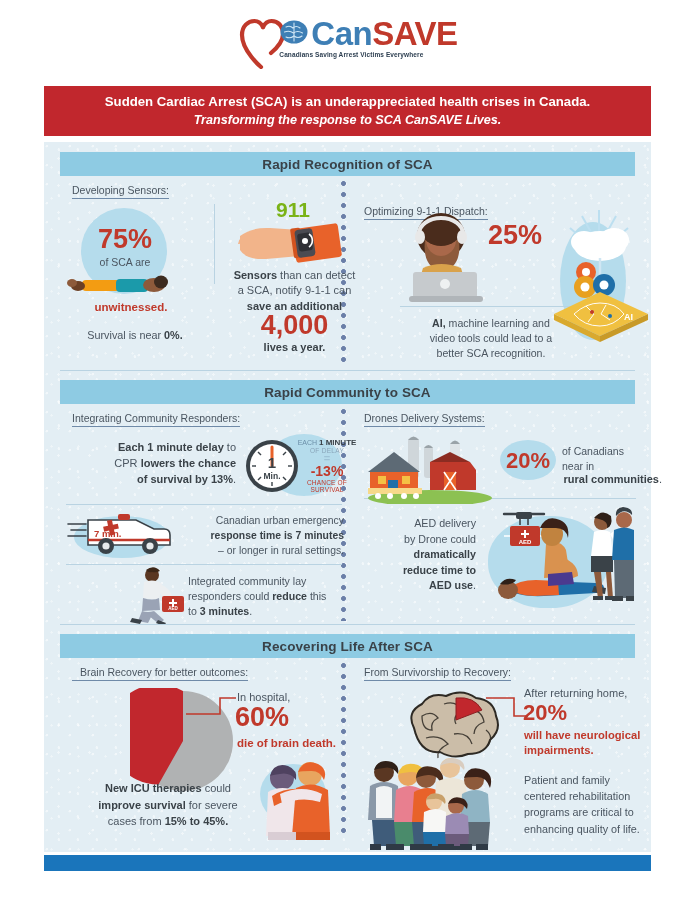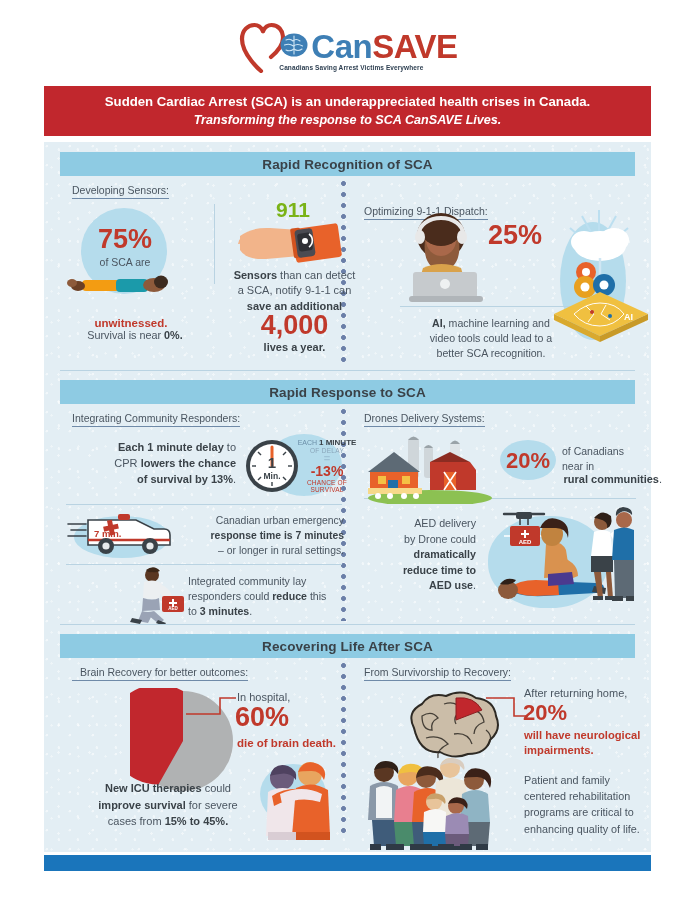--- a/index.html
+++ b/index.html
@@ -10,21 +10,21 @@
     overflow:hidden;
     position:relative;
   }
   .page{position:absolute;left:0;top:0;width:695px;height:900px;background:#fff;}
 
   
   .logo-wrap{
     position:absolute;left:0;top:16px;width:695px;height:58px;
     display:flex;align-items:center;justify-content:center;
   }
-  .logo-inner{display:flex;align-items:flex-end;height:56px;}
+  .logo-inner{display:flex;align-items:flex-start;height:56px;}
   .heart-svg{margin-right:-6px;}
   .logo-text-block{display:flex;flex-direction:column;align-items:flex-start;padding-bottom:2px;}
   .logo-main{display:flex;align-items:baseline;}
   .logo-can{font-size:33px;font-weight:bold;color:#3e7fb5;letter-spacing:-0.5px;line-height:1;}
   .logo-save{font-size:33px;font-weight:bold;color:#c0392b;letter-spacing:-0.5px;line-height:1;}
   .logo-tagline{font-size:6.5px;font-weight:bold;color:#2c3e50;letter-spacing:0.1px;margin-top:1px;}
   .brain-badge{
     width:30px;height:26px;margin-right:2px;margin-bottom:-1px;
   }
 
@@ -153,21 +153,21 @@
     <span style="position:absolute;left:22px;top:128px;z-index:4;">
       <svg width="110" height="26" viewBox="0 0 110 26">
         <rect x="16" y="10" width="38" height="11" rx="4" fill="#f39c12"></rect>
         <rect x="50" y="9" width="32" height="13" rx="4" fill="#1b9aaa"></rect>
         <ellipse cx="88" cy="15" rx="11" ry="7" fill="#8d5a3b"></ellipse>
         <ellipse cx="95" cy="12" rx="7" ry="6.5" fill="#3d2b1f"></ellipse>
         <ellipse cx="12" cy="16" rx="7" ry="5" fill="#6b3f25"></ellipse>
         <ellipse cx="6" cy="13" rx="5" ry="4" fill="#8d5a3b"></ellipse>
       </svg>
     </span>
-    <div class="txt" style="left:37px;top:174px;width:100px;text-align:center;font-size:11.5px;font-weight:bold;color:#c0392b;">unwitnessed.</div>
+    <div class="txt" style="left:37px;top:158px;width:100px;text-align:center;font-size:11.5px;font-weight:bold;color:#c0392b;">unwitnessed.</div>
     <div class="txt" style="left:26px;top:186px;width:130px;text-align:center;font-size:10.8px;">
       <span>Survival is near </span><b>0%.</b>
     </div>
 
     <div style="position:absolute;left:170px;top:62px;width:1px;height:80px;background:#b9d3e2;z-index:3;"></div>
 
     <div style="position:absolute;left:232px;top:56px;font-size:21px;font-weight:bold;color:#7ab317;z-index:5;">911</div>
     <span style="position:absolute;left:190px;top:78px;z-index:4;">
       <svg width="130" height="48" viewBox="0 0 130 48">
         <path d="M4 24 q2 -10 14 -11 l28 -2 q6 0 6 5 q0 5 -7 5 l-18 1" fill="#f2b48a"></path>
@@ -239,21 +239,21 @@
           <path d="M42 104 l8 8 l-6 8"></path>
             <path d="M62 103 l-5 9 l9 6"></path>
         </g>
         <circle cx="48" cy="110" r="2" fill="#c0392b"></circle>
         <circle cx="66" cy="114" r="2" fill="#1f6fa8"></circle>
         <text x="80" y="118" font-family="Liberation Sans, sans-serif" font-size="9" font-weight="bold" fill="#ffffff">AI</text>
       </svg>
     </span>
 
     <div class="sec-head" style="top:238px;">
-      <span>Rapid Response to SCA</span>
+      <span>Rapid Community to SCA</span>
     </div>
     <div class="sub" style="left:28px;top:270px;">Integrating Community Responders:</div>
     <div class="sub" style="left:320px;top:270px;">Drones Delivery Systems:</div>
 
     <div class="vdots" style="left:297px;top:264px;height:215px;"></div>
     <div class="hrule" style="left:16px;top:482px;width:575px;"></div>
 
     <div class="txt" style="left:22px;top:298px;width:170px;text-align:right;font-size:11px;line-height:1.45;">
       <b class="redb">Each 1 minute delay</b><span> to</span><br>
       <span>CPR </span><b>lowers the chance</b><br>

